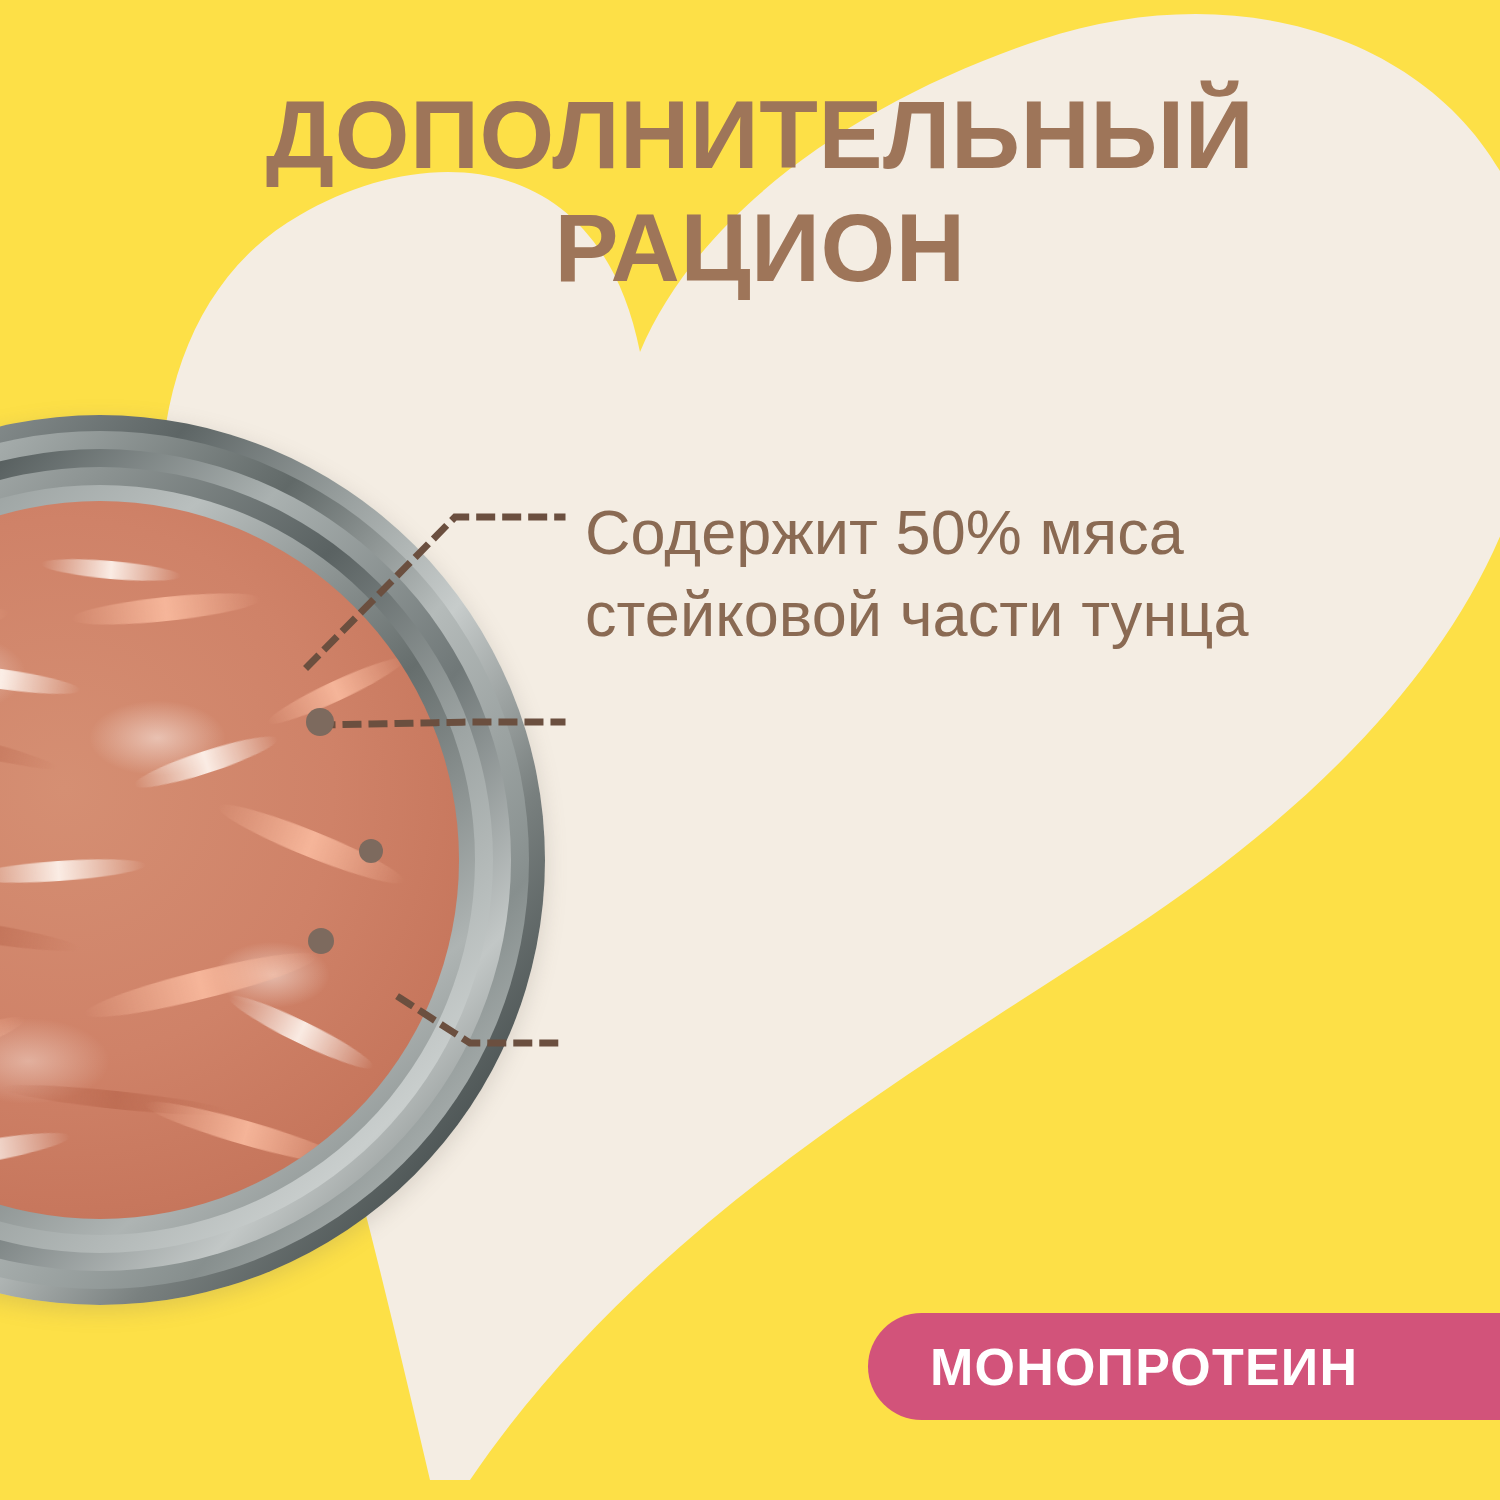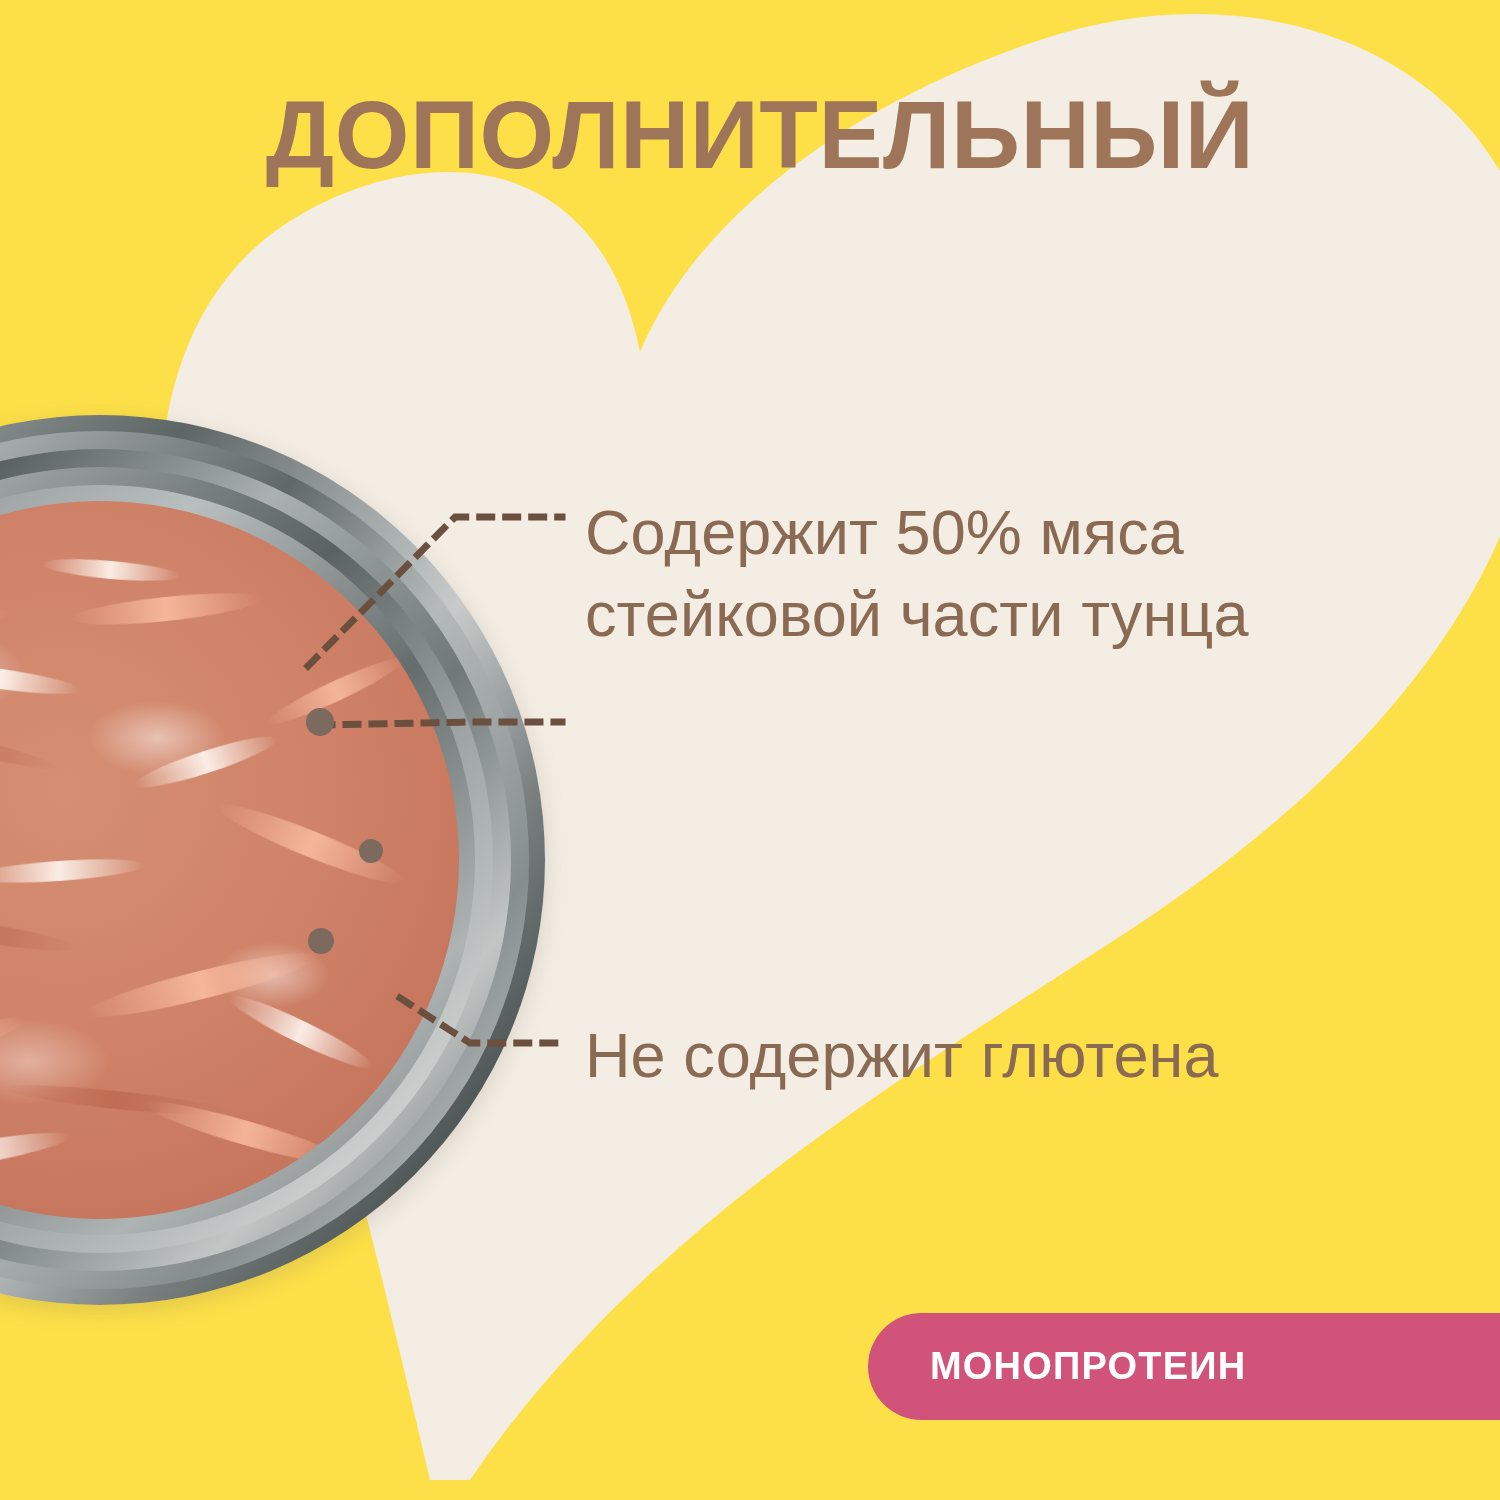--- a/index.html
+++ b/index.html
@@ -133,21 +133,21 @@
     height: 107px;
     background: #d2537a;
     border-radius: 54px;
     display: flex;
     align-items: center;
     padding-left: 62px;
     box-sizing: border-box;
   }
   #badge-label {
     color: #ffffff;
-    font-size: 38px;
+    font-size: 52px;
     font-weight: 700;
     letter-spacing: 1.2px;
     white-space: nowrap;
   }
 </style>
 </head>
 <body>
 
 <div id="stage">
 
@@ -158,20 +158,21 @@
              C 300 940, 360 1180, 430 1480
              L 470 1480
              C 640 1230, 900 1080, 1130 930
              C 1400 752, 1560 540, 1540 300
              C 1520 70, 1280 -40, 1040 40
              C 860 100, 700 210, 640 352 Z" fill="#F4EDE3"></path>
   </svg>
 
   <div id="title">
     <span class="line">ДОПОЛНИТЕЛЬНЫЙ</span>
+    <span class="line">РАЦИОН</span>
   </div>
 
   <div id="can-wrap">
     <div class="can-ring can-outer"></div>
     <div class="can-ring can-ring2"></div>
     <div class="can-ring can-ring3"></div>
     <div class="can-ring can-ring4"></div>
     <div class="can-ring can-inner-lip"></div>
     <div class="can-ring can-food">
       <div class="fiber" style="left:60px;  top:120px; width:210px; height:26px; transform:rotate(-12deg);"></div>
@@ -204,21 +205,18 @@
     <circle cx="320" cy="722" r="14" fill="#7d6a5e"></circle>
     <circle cx="371" cy="851" r="12" fill="#7d6a5e"></circle>
     <circle cx="321" cy="941" r="13" fill="#7d6a5e"></circle>
   </svg>
 
   <div class="feature" id="feat-1">
     <span>Содержит 50% мяса стейковой части тунца</span>
   </div>
 
 
-  <div class="feature" id="feat-3">
-    <span>Не содержит глютена</span>
-  </div>
 
   <div id="badge">
     <span id="badge-label">МОНОПРОТЕИН</span>
   </div>
 
 </div>
 
 </body></html>

